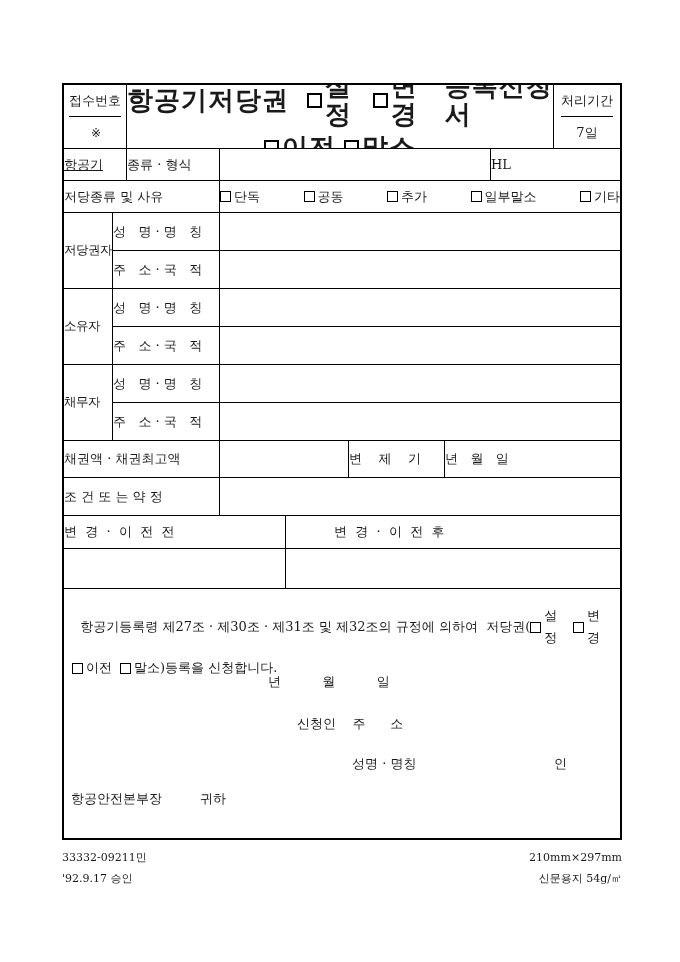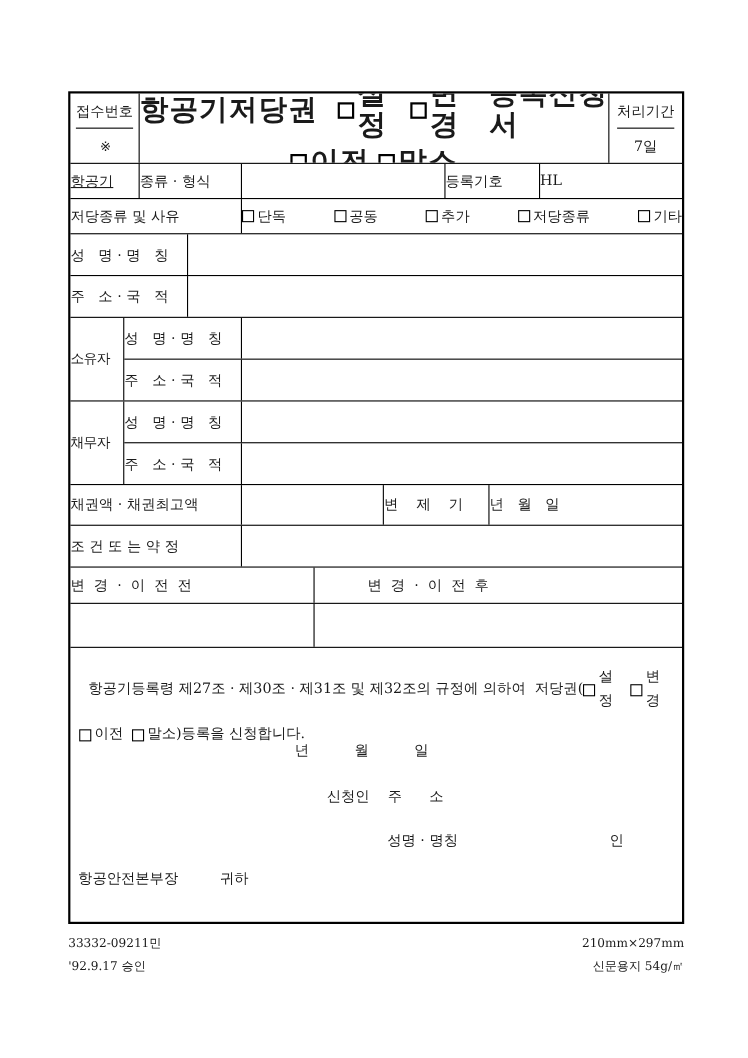--- a/index.html
+++ b/index.html
@@ -133,51 +133,51 @@
       <div class="c nbr hdr-side hdr-right">
         <div class="hdr-sub-top">처리기간</div>
         <div class="hdr-sub-bot center">7일</div>
       </div>
     </div>
 
     <div class="r sec-aircraft">
       <div class="c col-a">항공기</div>
       <div class="c col-b">종류 · 형식</div>
       <div class="c col-flex"></div>
-      <div class="c col-reg">등록기호</div>
       <div class="c nbr col-regval">HL</div>
     </div>
 
     <div class="r sec-mortgage">
       <div class="c col-wide-label sp">저당종류 및 사유</div>
       <div class="c nbr mortgage-opts">
         <span class="cb first">
             <span class="box"></span>
             <span>단독</span>
           </span>
         <span class="cb first">
             <span class="box"></span>
             <span>공동</span>
           </span>
         <span class="cb first">
             <span class="box"></span>
             <span>추가</span>
           </span>
         <span class="cb first">
             <span class="box"></span>
-            <span>저당종류</span>
+            <span>일부말소</span>
           </span>
         <span class="cb first">
             <span class="box"></span>
             <span>기타</span>
           </span>
       </div>
     </div>
 
     <div class="r sec-party">
+      <div class="c party-title">저당권자</div>
       <div class="party-inner">
         <div class="party-row top">
           <div class="c party-label sp">성   명 · 명   칭</div>
           <div class="c nbr fill"></div>
         </div>
         <div class="party-row">
           <div class="c party-label sp">주   소 · 국   적</div>
           <div class="c nbr fill"></div>
         </div>
       </div>

